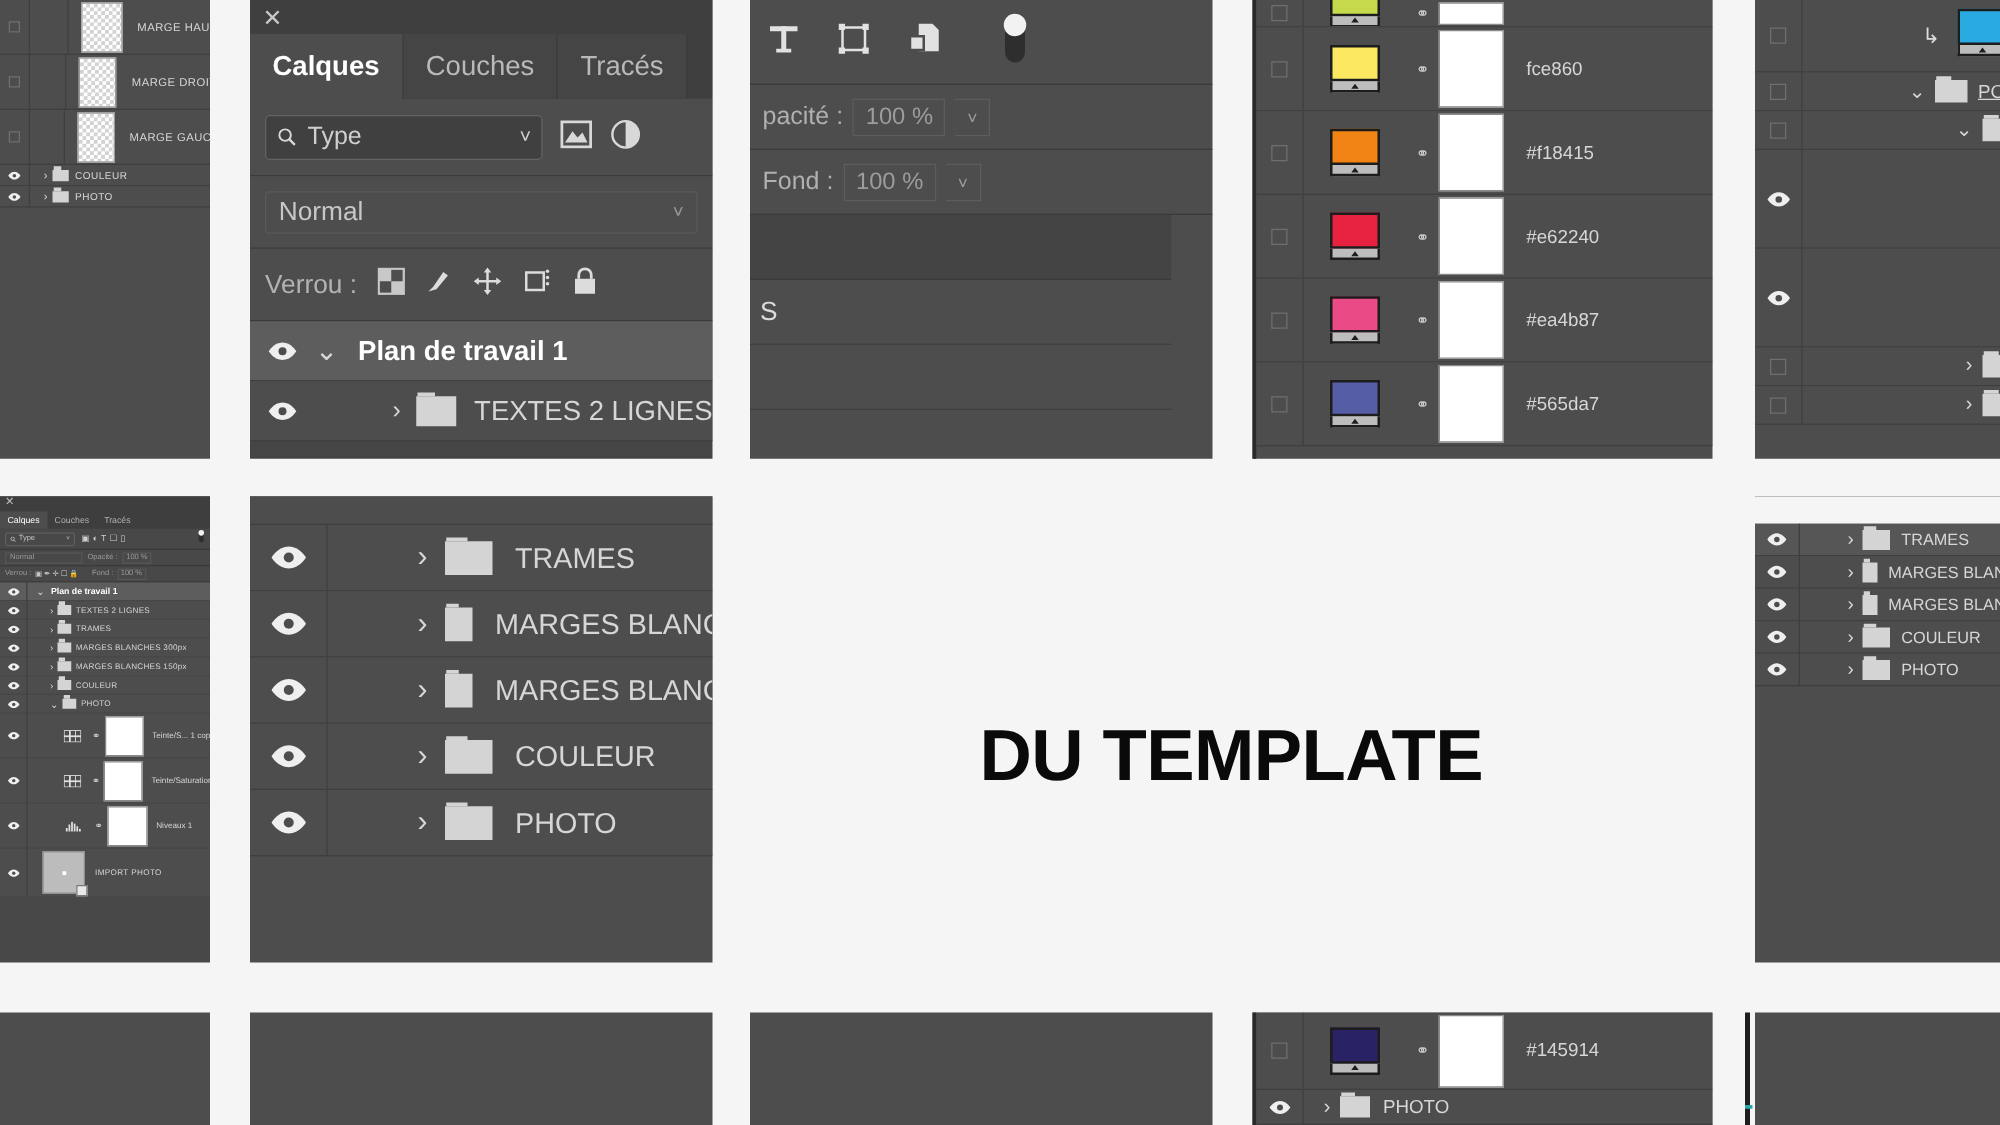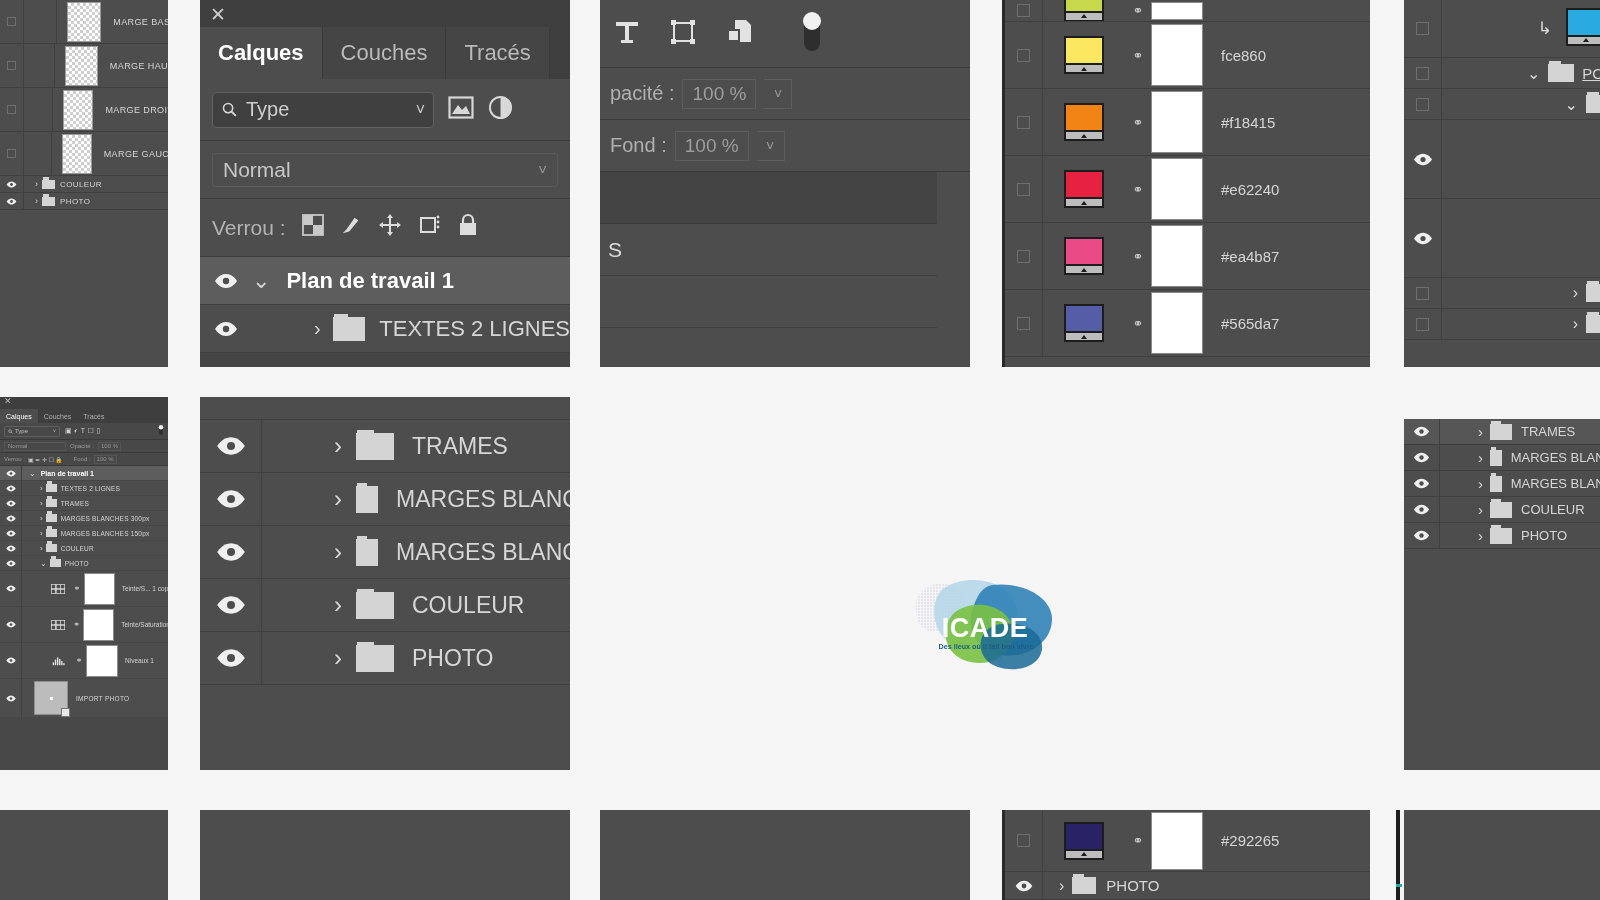--- a/index.html
+++ b/index.html
@@ -110,28 +110,20 @@
 <div id="stage">
 
   <div class="ps" id="p1" style="left:0;top:0;width:168px;height:367px;">
     <div id="p1-rows">
         <div class="row" style="height:44px;">
          <span class="eye-col" style="width:24px;height:44px;">
             <span class="chk" style="width:9px;height:9px;"></span>
           </span>
          <span style="width:34px;height:44px;border-right:1px solid #3f3f3f;"></span>
          <span class="checker" style="width:36px;height:40px;margin-left:10px;"></span>
-         <span class="lname" style="font-size:9px;margin-left:12px;letter-spacing:.4px;">MARGE BAS</span>
-       </div>
-        <div class="row" style="height:44px;">
-         <span class="eye-col" style="width:24px;height:44px;">
-            <span class="chk" style="width:9px;height:9px;"></span>
-          </span>
-         <span style="width:34px;height:44px;border-right:1px solid #3f3f3f;"></span>
-         <span class="checker" style="width:36px;height:40px;margin-left:10px;"></span>
          <span class="lname" style="font-size:9px;margin-left:12px;letter-spacing:.4px;">MARGE HAUT</span>
        </div>
         <div class="row" style="height:44px;">
          <span class="eye-col" style="width:24px;height:44px;">
             <span class="chk" style="width:9px;height:9px;"></span>
           </span>
          <span style="width:34px;height:44px;border-right:1px solid #3f3f3f;"></span>
          <span class="checker" style="width:36px;height:40px;margin-left:10px;"></span>
          <span class="lname" style="font-size:9px;margin-left:12px;letter-spacing:.4px;">MARGE DROITE</span>
        </div>
@@ -730,42 +722,22 @@
       <span class="arrow" style="font-size:24px;margin-left:72px;margin-right:14px;">›</span>
       <span class="folder" style="width:38px;height:27px;margin-right:18px;"></span>
       <span class="lname" style="font-size:23px;">PHOTO</span>
     </div>
       </div>
   </div>
 
   <div id="title-block">
     <h1>
       <br>
+      <span>DU TEMPLATE</span>
     </h1>
-    <div id="logo">
-      <svg viewBox="0 0 170 110" width="170" height="110">
-        <defs>
-          <pattern id="dots" width="3" height="3" patternUnits="userSpaceOnUse">
-            <circle cx="1" cy="1" r="0.7" fill="#c6c2dd"></circle>
-          </pattern>
-        </defs>
-
-        <path d="M16 46 C14 30 30 18 46 21 C64 24 70 40 64 54 C58 68 36 74 24 66 C16 60 17 53 16 46 Z" fill="url(#dots)" opacity="0.95"></path>
-
-        <path d="M44 25 C66 11 100 16 112 34 C124 52 114 74 94 82 C72 91 46 84 38 66 C31 50 34 33 44 25 Z" fill="#b7d7e8" opacity="0.92"></path>
-
-        <path d="M92 22 C122 18 152 34 152 56 C152 80 126 96 102 92 C78 88 66 68 72 48 C77 32 82 24 92 22 Z" fill="#2b7fb5" opacity="0.88"></path>
-
-        <path d="M60 46 C80 36 106 44 112 62 C118 82 102 100 80 100 C58 100 44 86 46 68 C47 57 52 50 60 46 Z" fill="#7ac143" opacity="0.9"></path>
-
-        <path d="M96 62 C120 56 144 68 142 86 C140 104 116 110 98 104 C82 99 78 84 82 74 C85 67 90 64 96 62 Z" fill="#1b6a96" opacity="0.85"></path>
-        <text x="85" y="74" text-anchor="middle" font-family="Liberation Sans, sans-serif" font-size="27" font-weight="bold" fill="#ffffff" letter-spacing="0.5">ICADE</text>
-        <text x="86" y="86" text-anchor="middle" font-family="Liberation Sans, sans-serif" font-size="7.2" font-weight="bold" fill="#1b5e86">Des lieux où il fait bon vivre</text>
-      </svg>
-    </div>
   </div>
 
   <div class="ps" id="p8" style="left:1404px;top:397px;width:196px;height:373px;">
     <div id="p8-rows">
         <div style="height:22px;background:#f5f5f5;"></div>
         <div class="row selhi" style="height:26px;">
       <span class="eye-col" style="width:36px;height:26px;">
             <svg width="17" height="11" viewBox="0 0 24 16" class="eye">
       <path d="M12 1 C5 1 1 8 1 8 s4 7 11 7 11-7 11-7S19 1 12 1z" fill="#efefef"></path>
       <circle cx="12" cy="8" r="3.2" fill="#4d4d4d"></circle>
@@ -833,21 +805,21 @@
             <span class="chk" style="width:13px;height:13px;"></span>
           </span>
       <span style="width:82px;display:flex;justify-content:center;align-items:center;height:62px;">
             <span class="swatch-mon" style="display:inline-block;width:40px;">
     <span class="scr" style="display:block;height:29px;background:#292265;"></span>
     <span class="base" style="display:block;height:9px;"></span>
             </span>
           </span>
       <span class="linkicon" style="width:26px;text-align:center;">⚭</span>
       <span class="thumb-white" style="width:52px;height:58px;"></span>
-      <span class="lname" style="font-size:15px;margin-left:18px;">#292265</span>
+      <span class="lname" style="font-size:15px;margin-left:18px;">#145914</span>
     </div>
         <div class="row" style="height:28px;">
       <span class="eye-col" style="width:38px;height:28px;">
             <svg width="18" height="12" viewBox="0 0 24 16" class="eye">
       <path d="M12 1 C5 1 1 8 1 8 s4 7 11 7 11-7 11-7S19 1 12 1z" fill="#efefef"></path>
       <circle cx="12" cy="8" r="3.2" fill="#4d4d4d"></circle>
             </svg>
           </span>
       <span class="arrow" style="font-size:16px;margin-left:16px;margin-right:8px;">›</span>
       <span class="folder" style="width:24px;height:17px;margin-right:10px;"></span>

